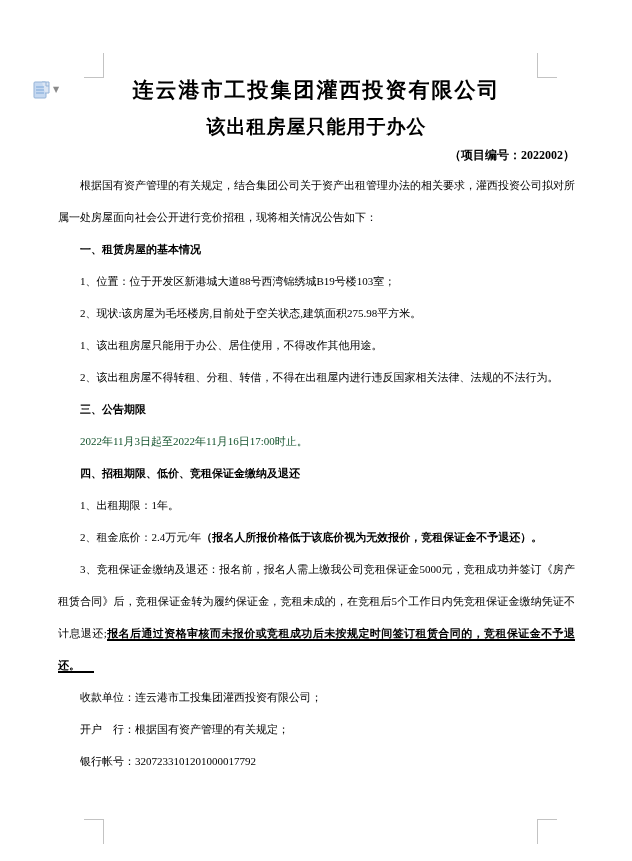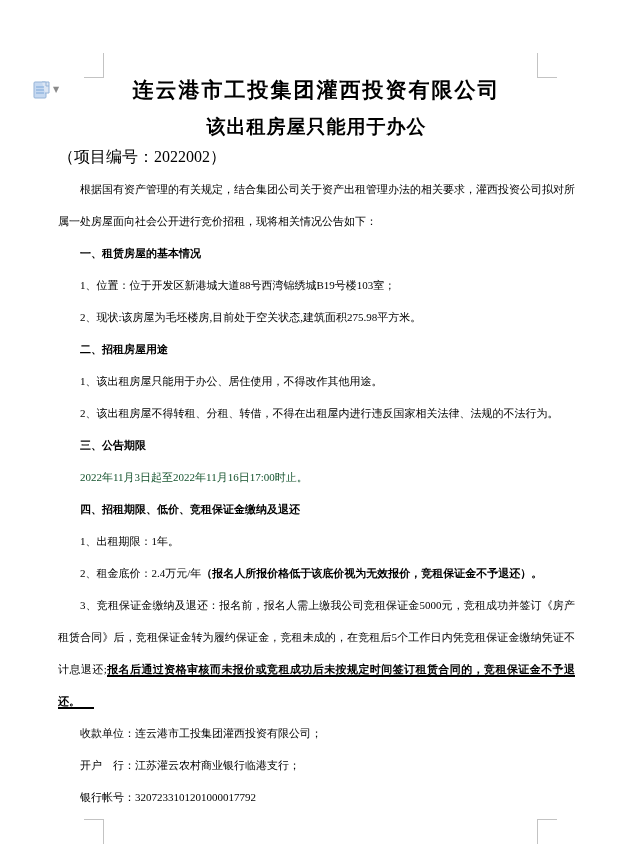--- a/index.html
+++ b/index.html
@@ -32,22 +32,22 @@
     margin:0 0 10px 0;text-align:center;
     font-size:21px;font-weight:bold;letter-spacing:2px;
     font-family:"Liberation Serif","DejaVu Serif",serif;
   }
   .title2{
     margin:0 0 7px 0;text-align:center;
     font-size:19px;font-weight:bold;letter-spacing:1px;
     font-family:"Liberation Serif","DejaVu Serif",serif;
   }
   .projno{
-    margin:0 0 5px 0;text-align:left;
-    font-size:16px;font-weight:normal;
+    margin:0 0 5px 0;text-align:right;
+    font-size:12px;font-weight:bold;
   }
   .para{
     margin:0;
     font-size:11px;line-height:32px;
     text-align:justify;
     text-indent:2em;
     word-break:break-all;
   }
   .run-normal{}
   .run-heading{font-weight:bold;font-family:"Liberation Sans","DejaVu Sans",sans-serif;}
@@ -85,28 +85,27 @@
 
   <div class="doc">
     <h1 class="title1">连云港市工投集团灌西投资有限公司</h1>
     <h2 class="title2">该出租房屋只能用于办公</h2>
     <div class="projno">（项目编号：2022002）</div>
     <div>
         <p class="para"><span class="run-normal">根据国有资产管理的有关规定，结合集团公司关于资产出租管理办法的相关要求，灌西投资公司拟对所属一处房屋面向社会公开进行竞价招租，现将相关情况公告如下：</span></p>
         <p class="para"><span class="run-heading">一、租赁房屋的基本情况</span></p>
         <p class="para"><span class="run-normal">1、位置：位于开发区新港城大道88号西湾锦绣城B19号楼103室；</span></p>
         <p class="para"><span class="run-normal">2、现状:该房屋为毛坯楼房,目前处于空关状态,建筑面积275.98平方米。</span></p>
-        <p class="para"><span class="run-heading">二、招租房屋用途</span></p>
         <p class="para"><span class="run-normal">1、该出租房屋只能用于办公、居住使用，不得改作其他用途。</span></p>
         <p class="para"><span class="run-normal">2、该出租房屋不得转租、分租、转借，不得在出租屋内进行违反国家相关法律、法规的不法行为。</span></p>
         <p class="para"><span class="run-heading">三、公告期限</span></p>
         <p class="para"><span class="run-blue">2022年11月3日起至2022年11月16日17:00时止。</span></p>
         <p class="para"><span class="run-heading">四、招租期限、低价、竞租保证金缴纳及退还</span></p>
         <p class="para"><span class="run-normal">1、出租期限：1年。</span></p>
         <p class="para"><span class="run-normal">2、租金底价：2.4万元/年</span><span class="run-bold">（报名人所报价格低于该底价视为无效报价，竞租保证金不予退还）。</span></p>
         <p class="para"><span class="run-normal">3、竞租保证金缴纳及退还：报名前，报名人需上缴我公司竞租保证金5000元，竞租成功并签订《房产租赁合同》后，竞租保证金转为履约保证金，竞租未成的，在竞租后5个工作日内凭竞租保证金缴纳凭证不计息退还;</span><span class="run-boldline">报名后通过资格审核而未报价或竞租成功后未按规定时间签订租赁合同的，竞租保证金不予退还。</span></p>
         <p class="para"><span class="run-normal">收款单位：连云港市工投集团灌西投资有限公司；</span></p>
-        <p class="para"><span class="run-normal">开户　行：江苏灌云农村商业银行临港支行；</span></p>
+        <p class="para"><span class="run-normal">开户　行：根据国有资产管理的有关规定；</span></p>
         <p class="para"><span class="run-normal">银行帐号：3207233101201000017792</span></p>
       </div>
   </div>
 
 </div>
 
 </body></html>

